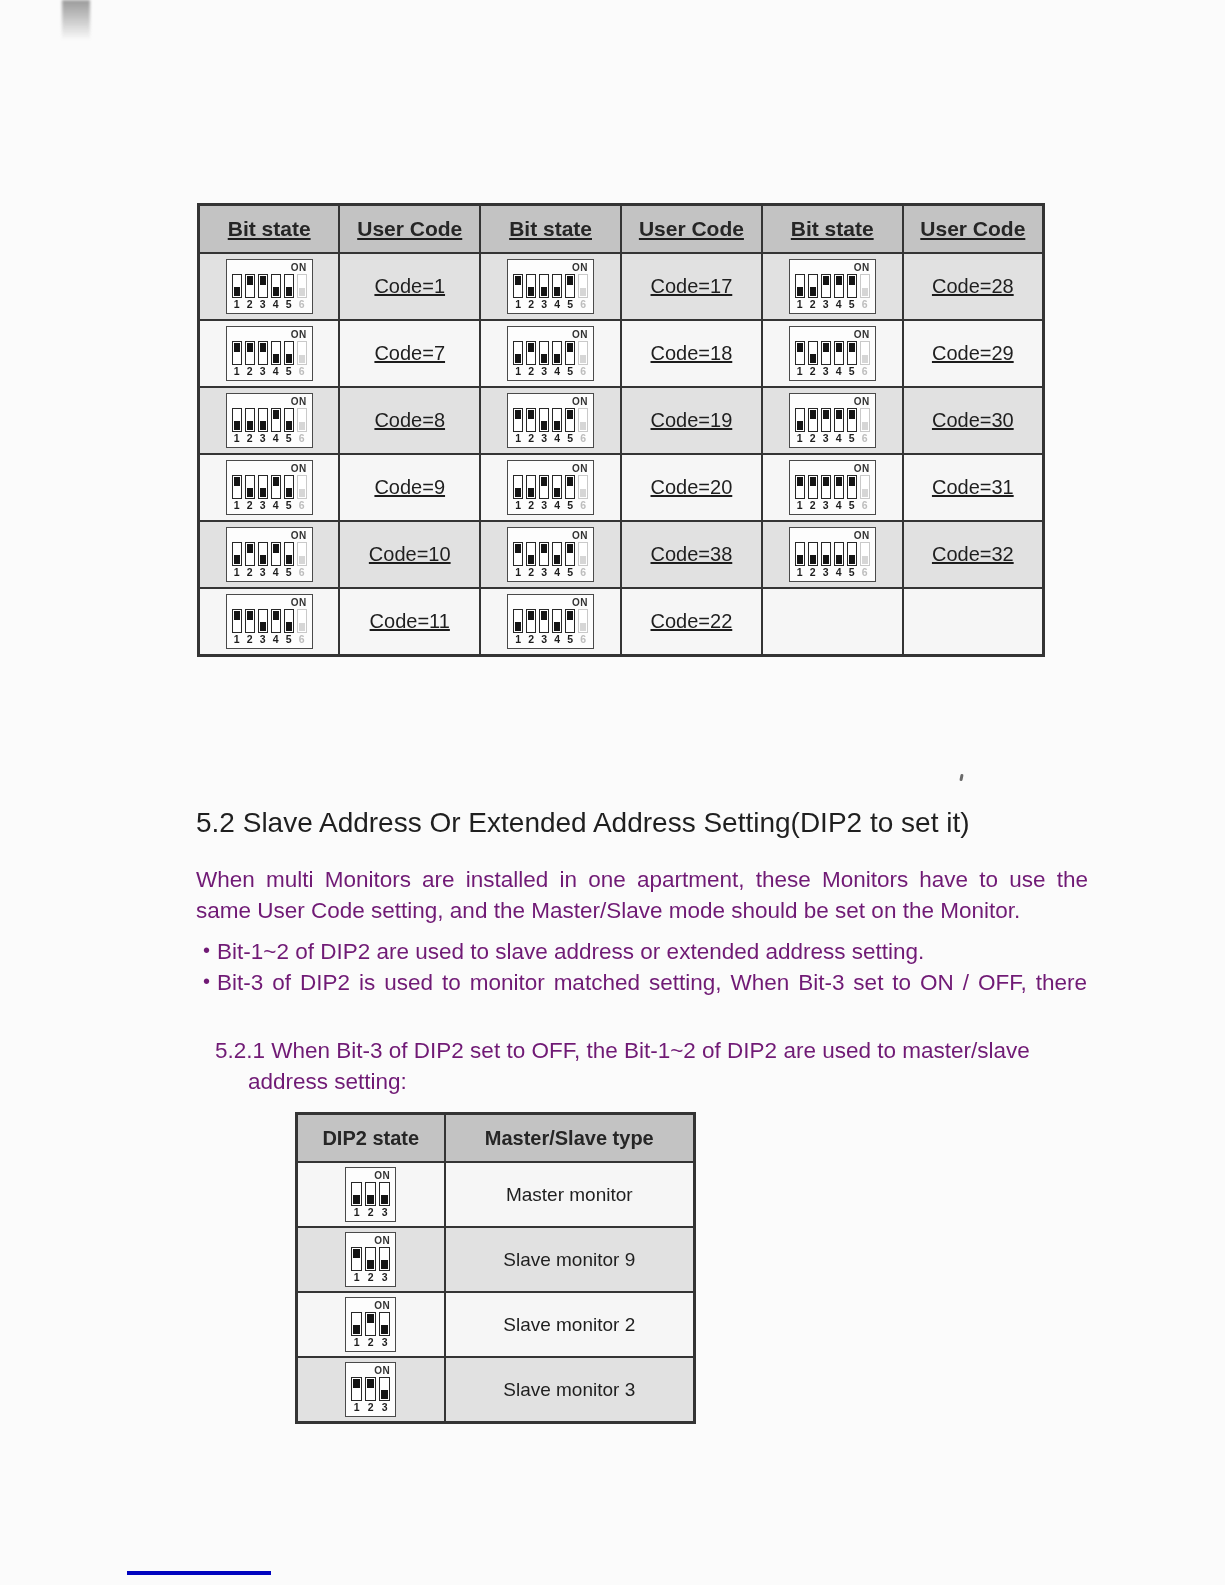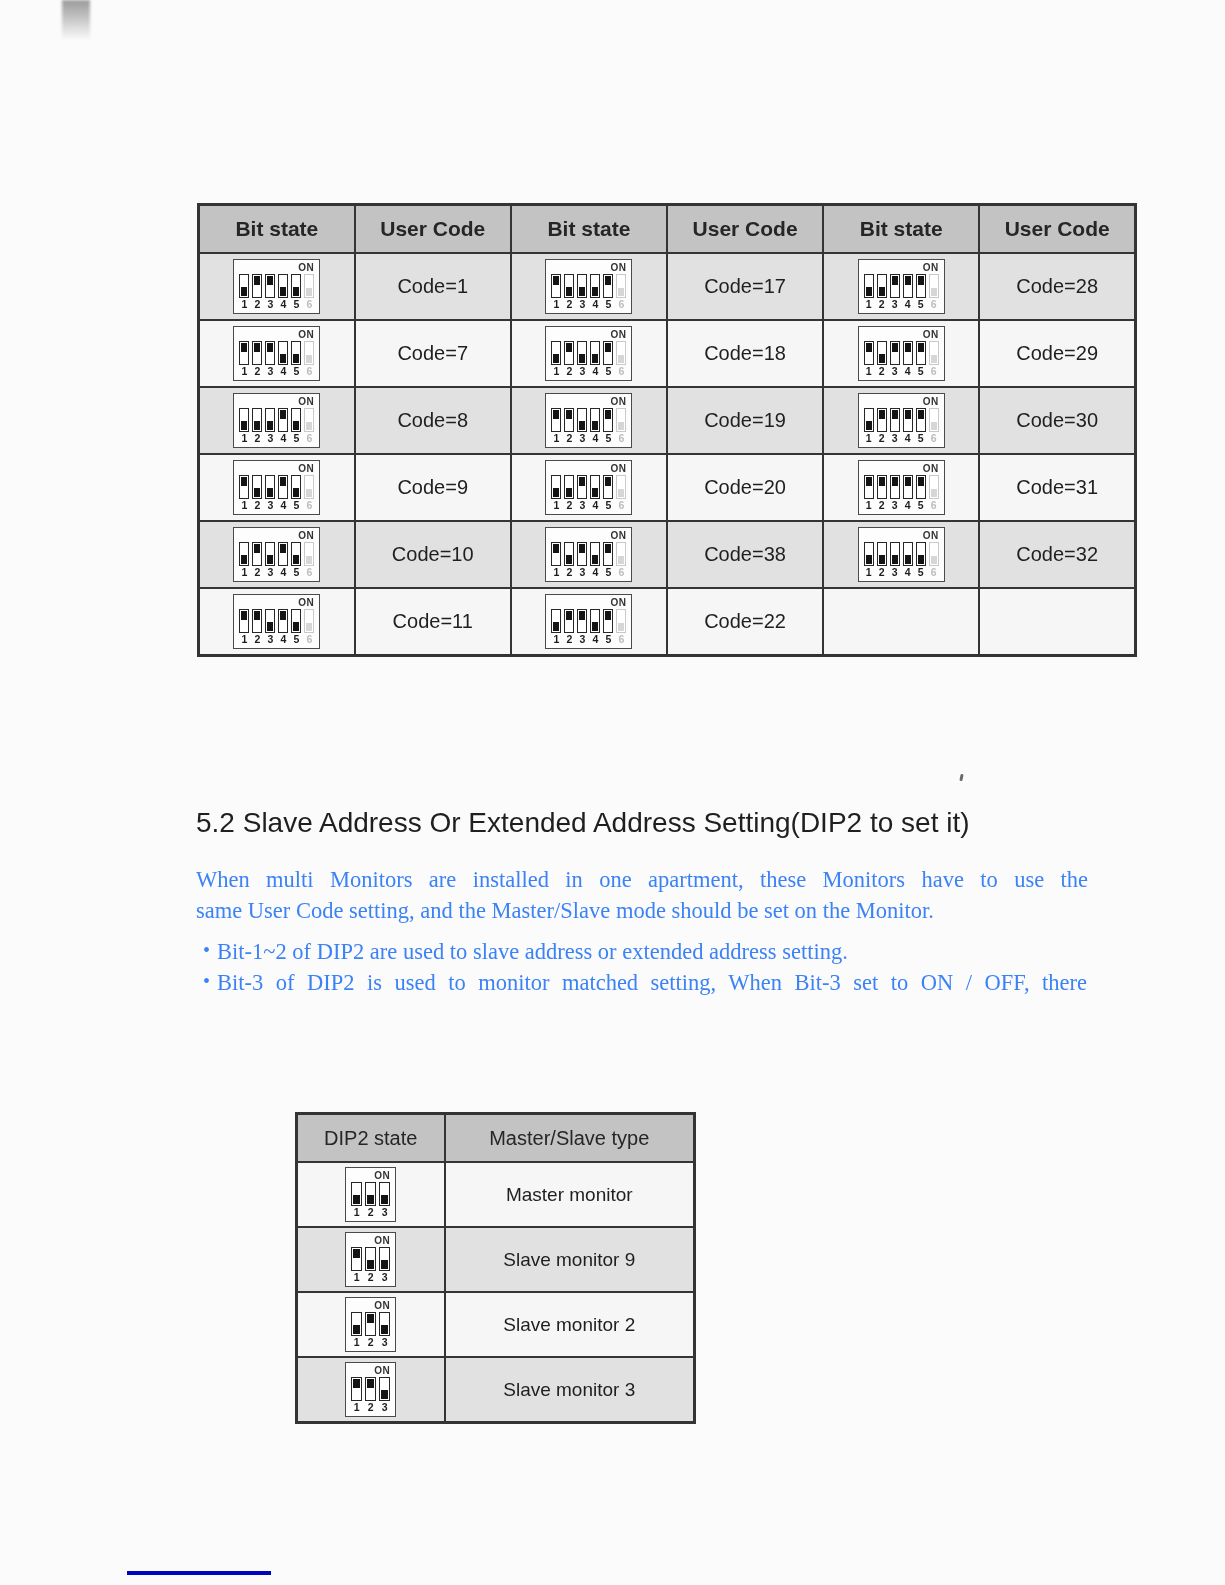--- a/index.html
+++ b/index.html
@@ -21,33 +21,34 @@
     position:absolute;left:960px;top:774px;width:3px;height:7px;
     background:#6a6a6a;border-radius:2px;transform:rotate(12deg);
   }
   .blue-line{
     position:absolute;left:127px;top:1571px;width:144px;height:3.5px;
     background:var(--accent,#0104bf);
   }
   
   table{border-collapse:collapse;table-layout:fixed;}
   .uct{
-    position:absolute;left:197px;top:203px;width:940px;
+    position:absolute;left:197px;top:203px;width:848px;
     border:3px solid var(--border,#343434);
+    text-decoration:underline;
   }
   .uct th,.uct td{border:2px solid var(--border,#343434);padding:0;text-align:center;vertical-align:middle;}
   .uct th{height:46px;font-size:21px;font-weight:bold;color:#262626;background:var(--headbg,#c3c3c3);}
   .uct td{height:65px;font-size:20px;color:#1f1f1f;background:var(--rowplain,#f6f6f6);}
   .uct tr.shade td{background:var(--rowshade,#e1e1e1);}
   .d2t{
     position:absolute;left:295px;top:1112px;width:398px;
     border:3px solid var(--border,#343434);
   }
   .d2t th,.d2t td{border:2px solid var(--border,#343434);padding:0;text-align:center;vertical-align:middle;}
-  .d2t th{height:46px;font-size:20px;font-weight:normal;color:#262626;background:var(--headbg,#c3c3c3);}
+  .d2t th{height:46px;font-size:20px;font-weight:bold;color:#262626;background:var(--headbg,#c3c3c3);}
   .d2t td{height:63px;font-size:19px;color:#1f1f1f;background:var(--rowplain,#f6f6f6);}
   .d2t tr.shade td{background:var(--rowshade,#e1e1e1);}
   
   .dip{
     display:inline-flex;flex-direction:column;align-items:flex-end;
     background:#fdfdfd;border:1.5px solid #4a4a4a;
     padding:2px 5px 3px 5px;vertical-align:middle;
   }
   .dip .onlbl{font-size:10px;font-weight:bold;color:#333;line-height:11px;letter-spacing:.5px;}
   .dip .slots{display:flex;gap:3px;margin-top:1px;}
@@ -61,21 +62,21 @@
   .dip .digits{display:flex;gap:3px;margin-top:1px;}
   .dip .digits span{width:10px;text-align:center;font-size:10.5px;font-weight:bold;color:#1d1d1d;line-height:11px;}
   .dip3 .digits span{width:11px;}
   .dip .digits span.faint{color:#bdbdbd;}
   
   .heading{
     position:absolute;left:196px;top:806px;
     font-size:28px;line-height:34px;color:#1f1f1f;white-space:nowrap;
     font-family:Liberation Sans, sans-serif;font-weight:400;
   }
-  .serif{font-family:Liberation Serif, serif;color:#3b82f6;}
+  .serif{font-family:Liberation Sans, sans-serif;color:#701a75;}
   .para{position:absolute;left:196px;top:864px;width:892px;font-size:22.5px;line-height:31px;}
   .jfull{text-align:justify;text-align-last:justify;}
   .bullet{position:absolute;left:203px;width:884px;font-size:22.5px;line-height:31px;}
   .bullet .dot{position:absolute;left:0;top:-1px;font-size:20px;}
   .bullet .btext{margin-left:14px;}
   .b1{top:936px;}
   .b2{top:967px;}
   .subsec{position:absolute;left:215px;top:1035px;width:880px;font-size:22.5px;line-height:31px;}
   .subsec .l2{margin-left:33px;}
 </style>
@@ -680,20 +681,24 @@
     <div class="btext">Bit-1~2 of DIP2 are used to slave address or extended address setting.</div>
   </div>
 
   <div class="bullet b2 serif">
     <span class="dot">•</span>
     <div class="btext">
       <div class="jfull">Bit-3 of DIP2 is used to monitor matched setting, When Bit-3 set to ON / OFF, there</div>
     </div>
   </div>
 
+  <div class="subsec serif">
+    <div>5.2.1 When Bit-3 of DIP2 set to OFF, the Bit-1~2 of DIP2 are used to master/slave</div>
+    <div class="l2">address setting:</div>
+  </div>
 
   <table class="d2t">
     <colgroup>
         <col style="width:148px">
         <col style="width:250px">
       </colgroup>
     <thead>
         <tr id="d2t-head">
           <th>DIP2 state</th>
           <th>Master/Slave type</th>

